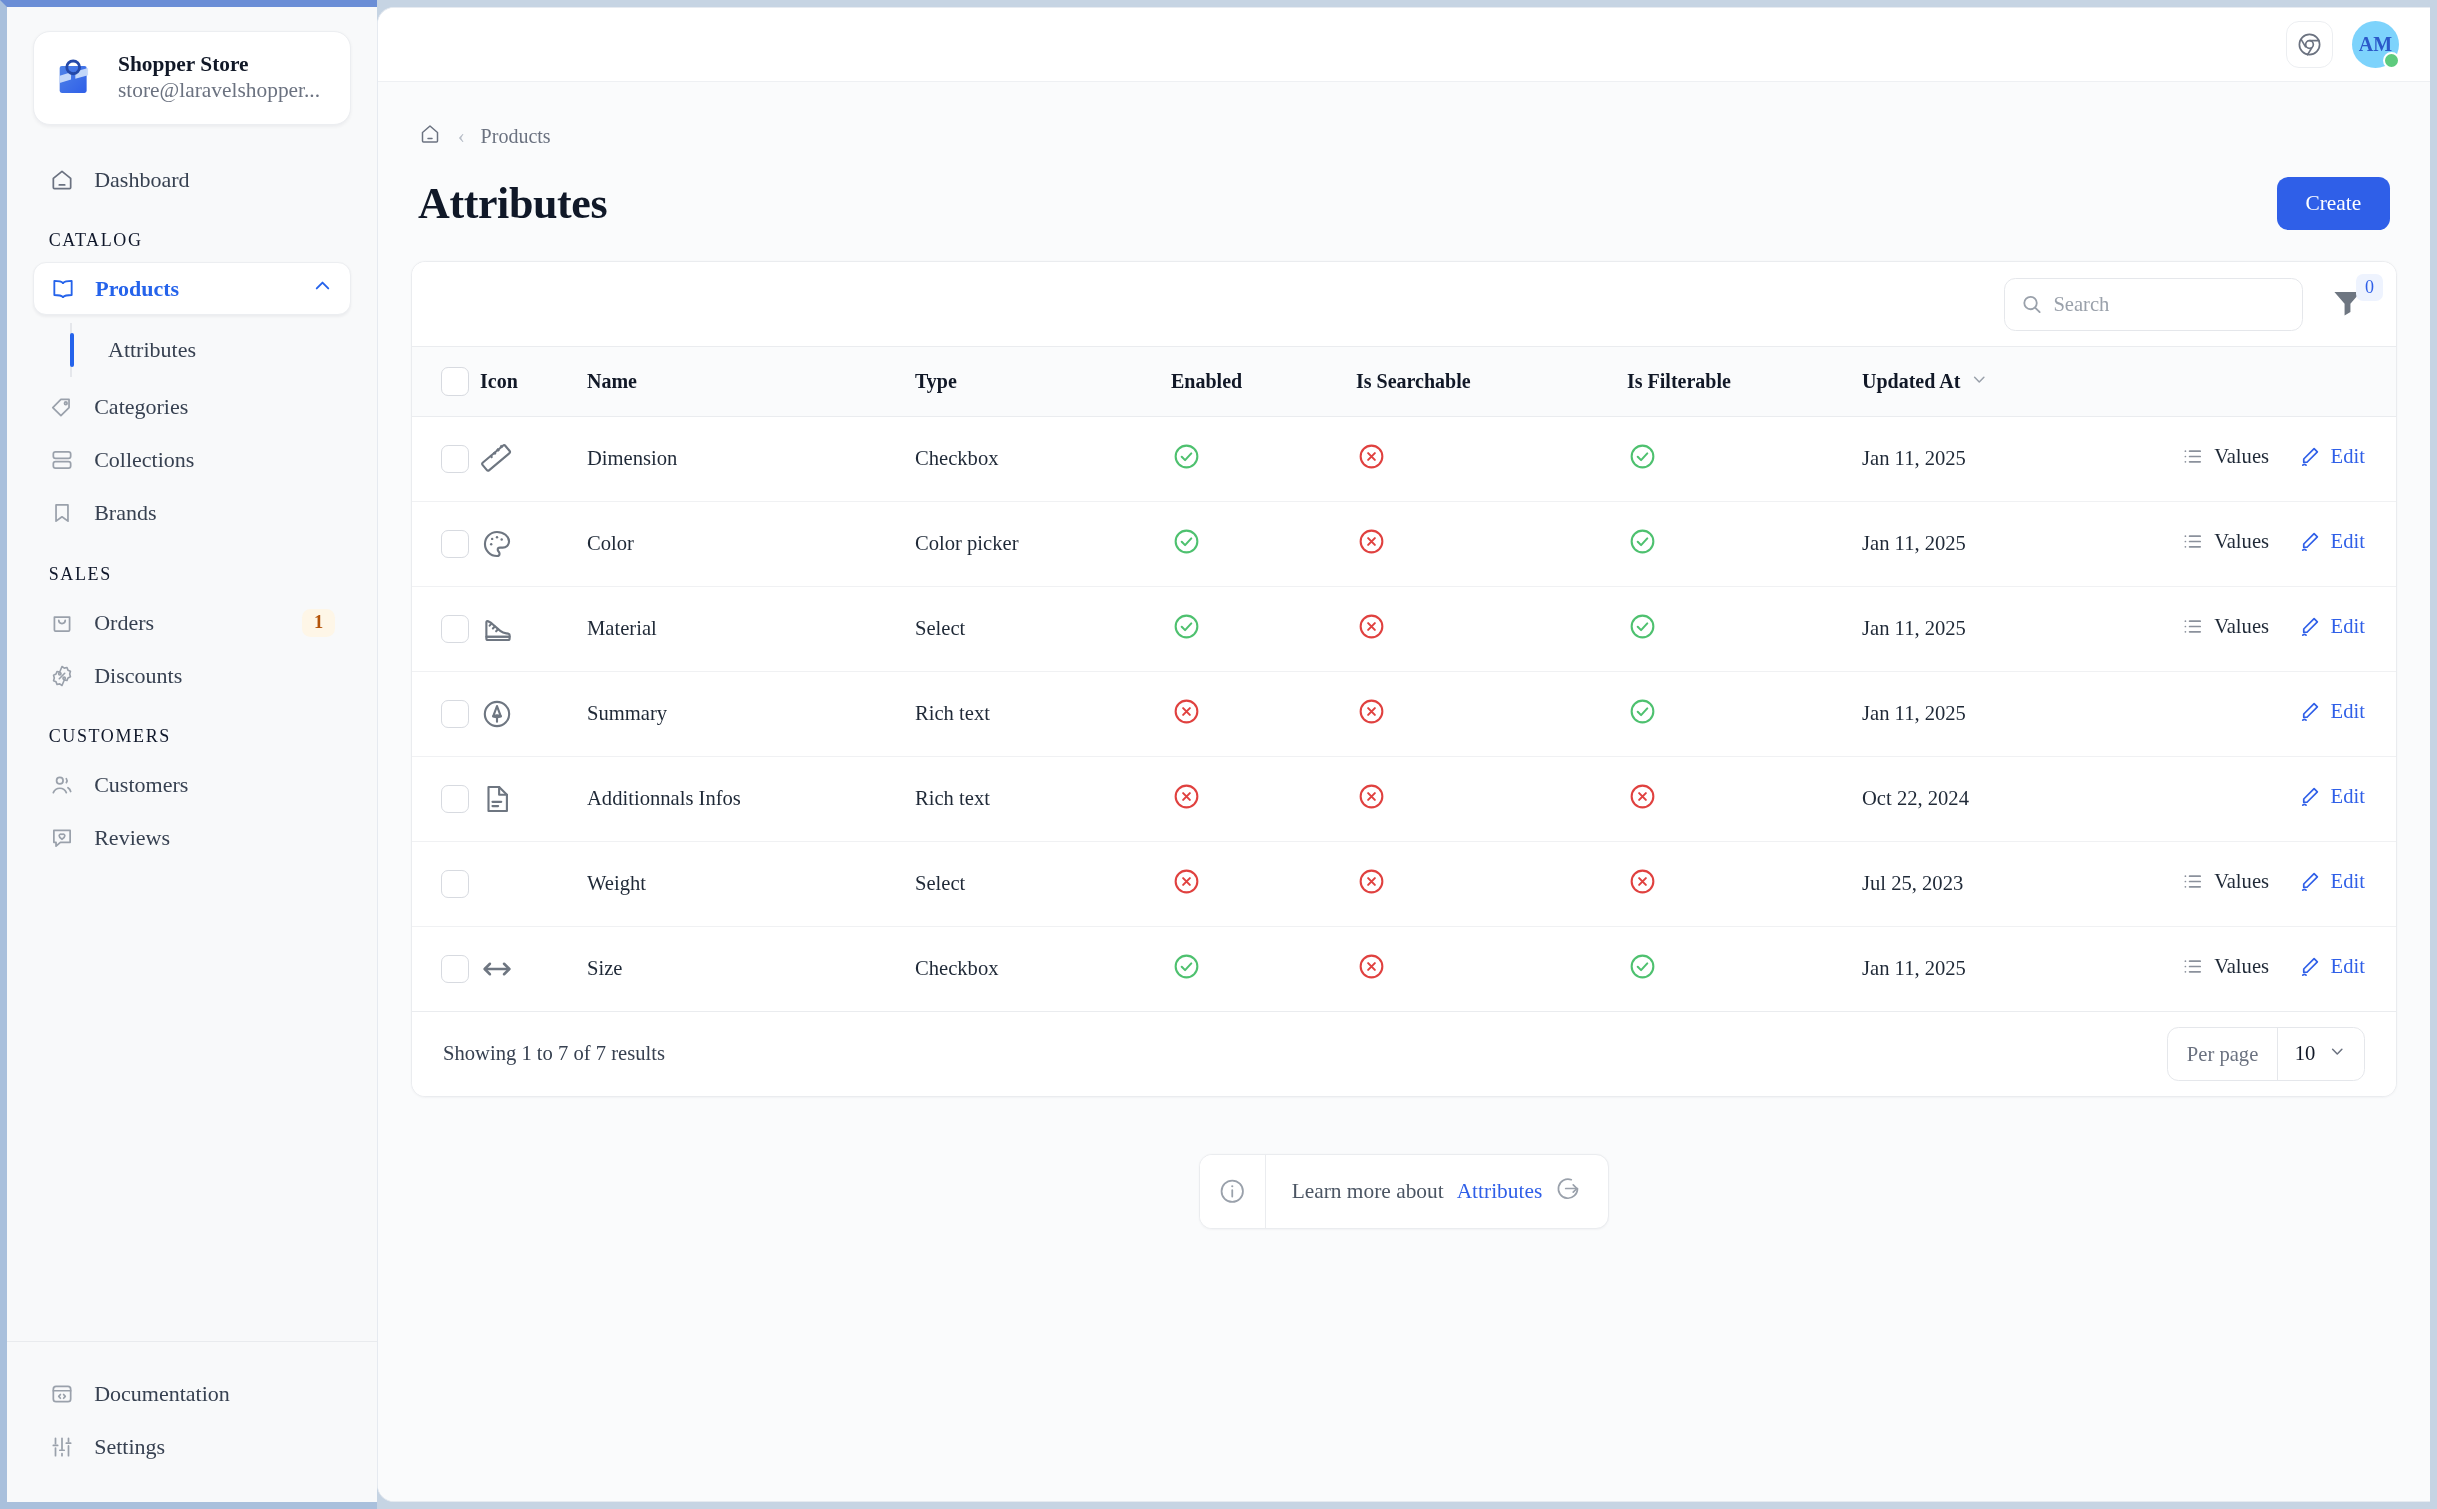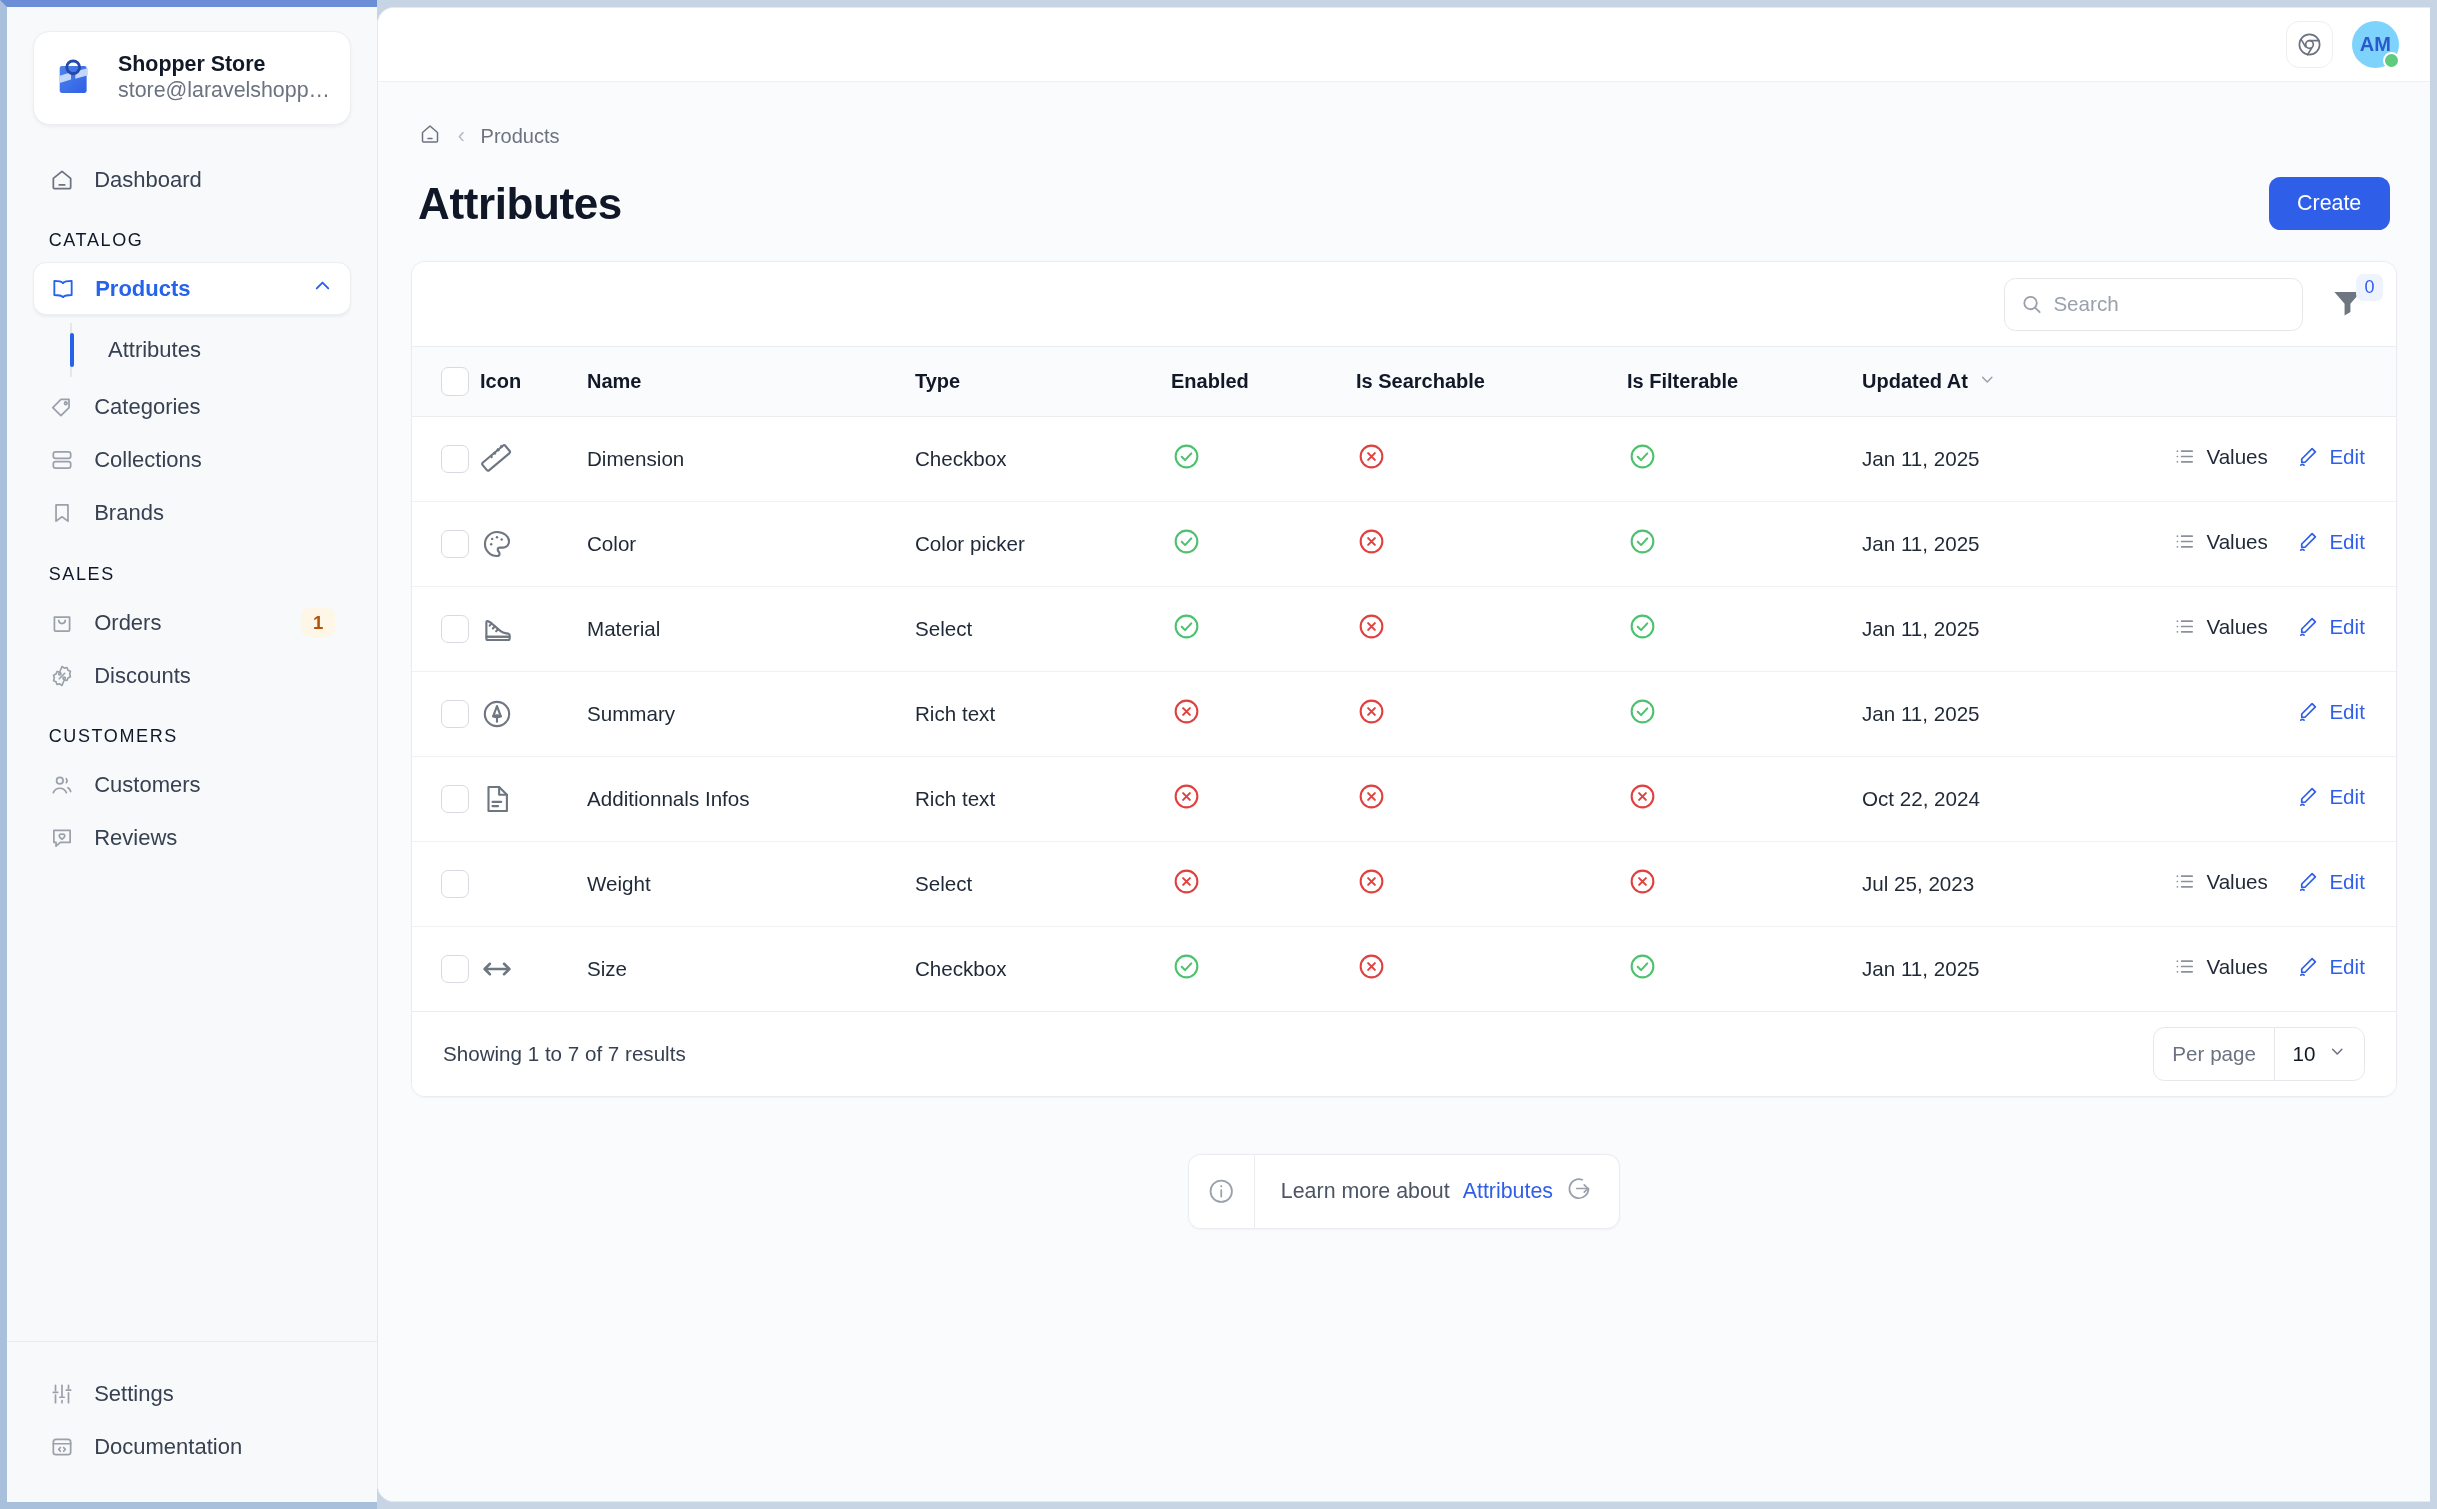--- a/index.html
+++ b/index.html
@@ -6,20 +6,21 @@
   html, body {
     width: 2438px; height: 1509px;
     font-family: "Liberation Sans", sans-serif;
     background: #dfe6ef;
     overflow: hidden;
   }
   .app {
     position: absolute; inset: 0;
     display: flex;
     background: #c6d4e3;
+    font-family: Liberation Serif, serif;
   }
   
   .sidebar {
     width: 377px;
     flex: 0 0 377px;
     background: #f8f9fa;
     border-top: 7.1px solid #6b8ed6;
     border-left: 7.1px solid #a9c0dc;
     border-bottom: 7.1px solid #a9c0dc;
     display: flex;
@@ -400,36 +401,36 @@
             <path d="M12 13.2s-2.6-1.7-2.6-3.3a1.6 1.6 0 0 1 2.6-1.2 1.6 1.6 0 0 1 2.6 1.2c0 1.6-2.6 3.3-2.6 3.3z"></path>
           </svg>
         </span>
         <span class="lbl">Reviews</span>
       </div>
     </nav>
 
     <div class="sidebar-footer">
       <div class="nav-item">
         <span class="ico">
-          <svg width="26" height="26" viewBox="0 0 24 24" fill="none" stroke="#9aa1ab" stroke-width="1.6" stroke-linecap="round">
-            <path d="M6 4v5M6 13v7M12 4v10M12 18v2M18 4v3M18 11v9"></path>
-            <path d="M4 10.5h4M10 15h4M16 8.5h4"></path>
-          </svg>
-        </span>
-        <span class="lbl">Settings</span>
-      </div>
-      <div class="nav-item">
-        <span class="ico">
           <svg width="26" height="26" viewBox="0 0 24 24" fill="none" stroke="#9aa1ab" stroke-width="1.6" stroke-linecap="round" stroke-linejoin="round">
             <rect x="4" y="5" width="16" height="14" rx="2.5"></rect>
               <path d="M4 9h16"></path>
             <path d="M10.5 12.5 9 14.2l1.5 1.7M13.5 12.5l1.5 1.7-1.5 1.7"></path>
           </svg>
         </span>
         <span class="lbl">Documentation</span>
+      </div>
+      <div class="nav-item">
+        <span class="ico">
+          <svg width="26" height="26" viewBox="0 0 24 24" fill="none" stroke="#9aa1ab" stroke-width="1.6" stroke-linecap="round">
+            <path d="M6 4v5M6 13v7M12 4v10M12 18v2M18 4v3M18 11v9"></path>
+            <path d="M4 10.5h4M10 15h4M16 8.5h4"></path>
+          </svg>
+        </span>
+        <span class="lbl">Settings</span>
       </div>
     </div>
   </aside>
 
   <main class="main">
 
     <div class="topbar">
       <div class="browser-btn">
         <svg width="27" height="27" viewBox="0 0 24 24" fill="none" stroke="#6b7280" stroke-width="1.5">
           <circle cx="12" cy="12" r="9"></circle>

